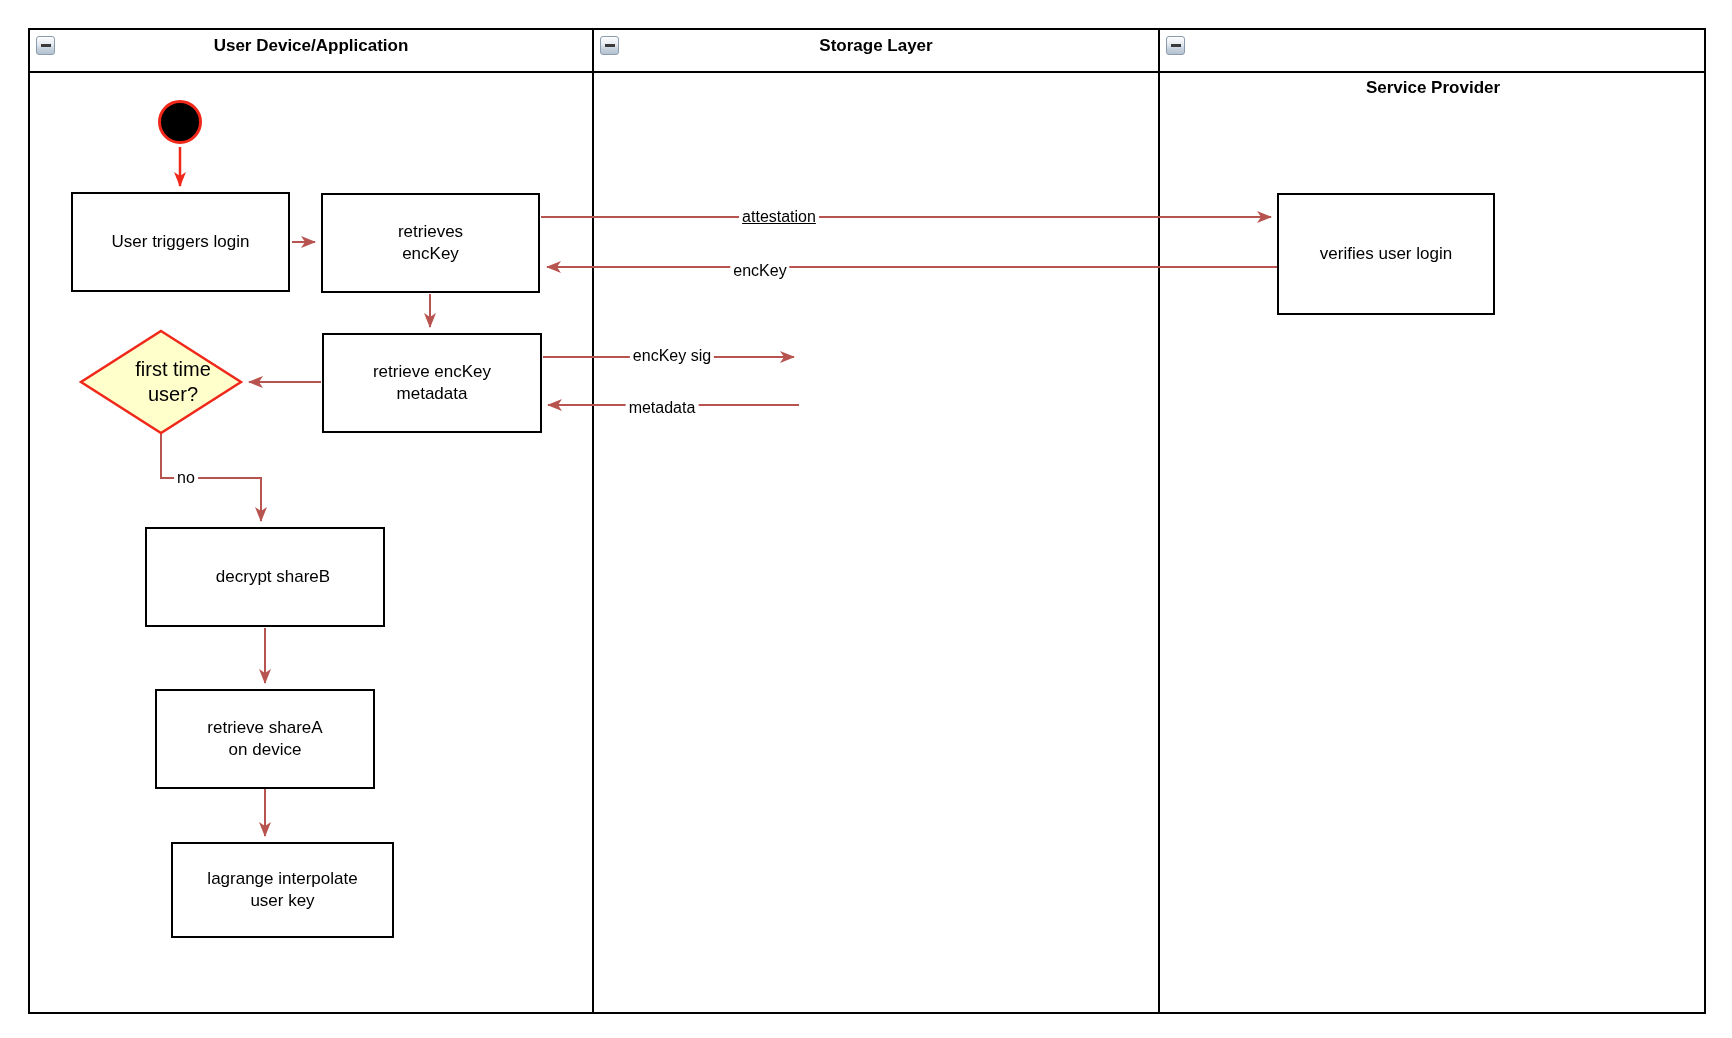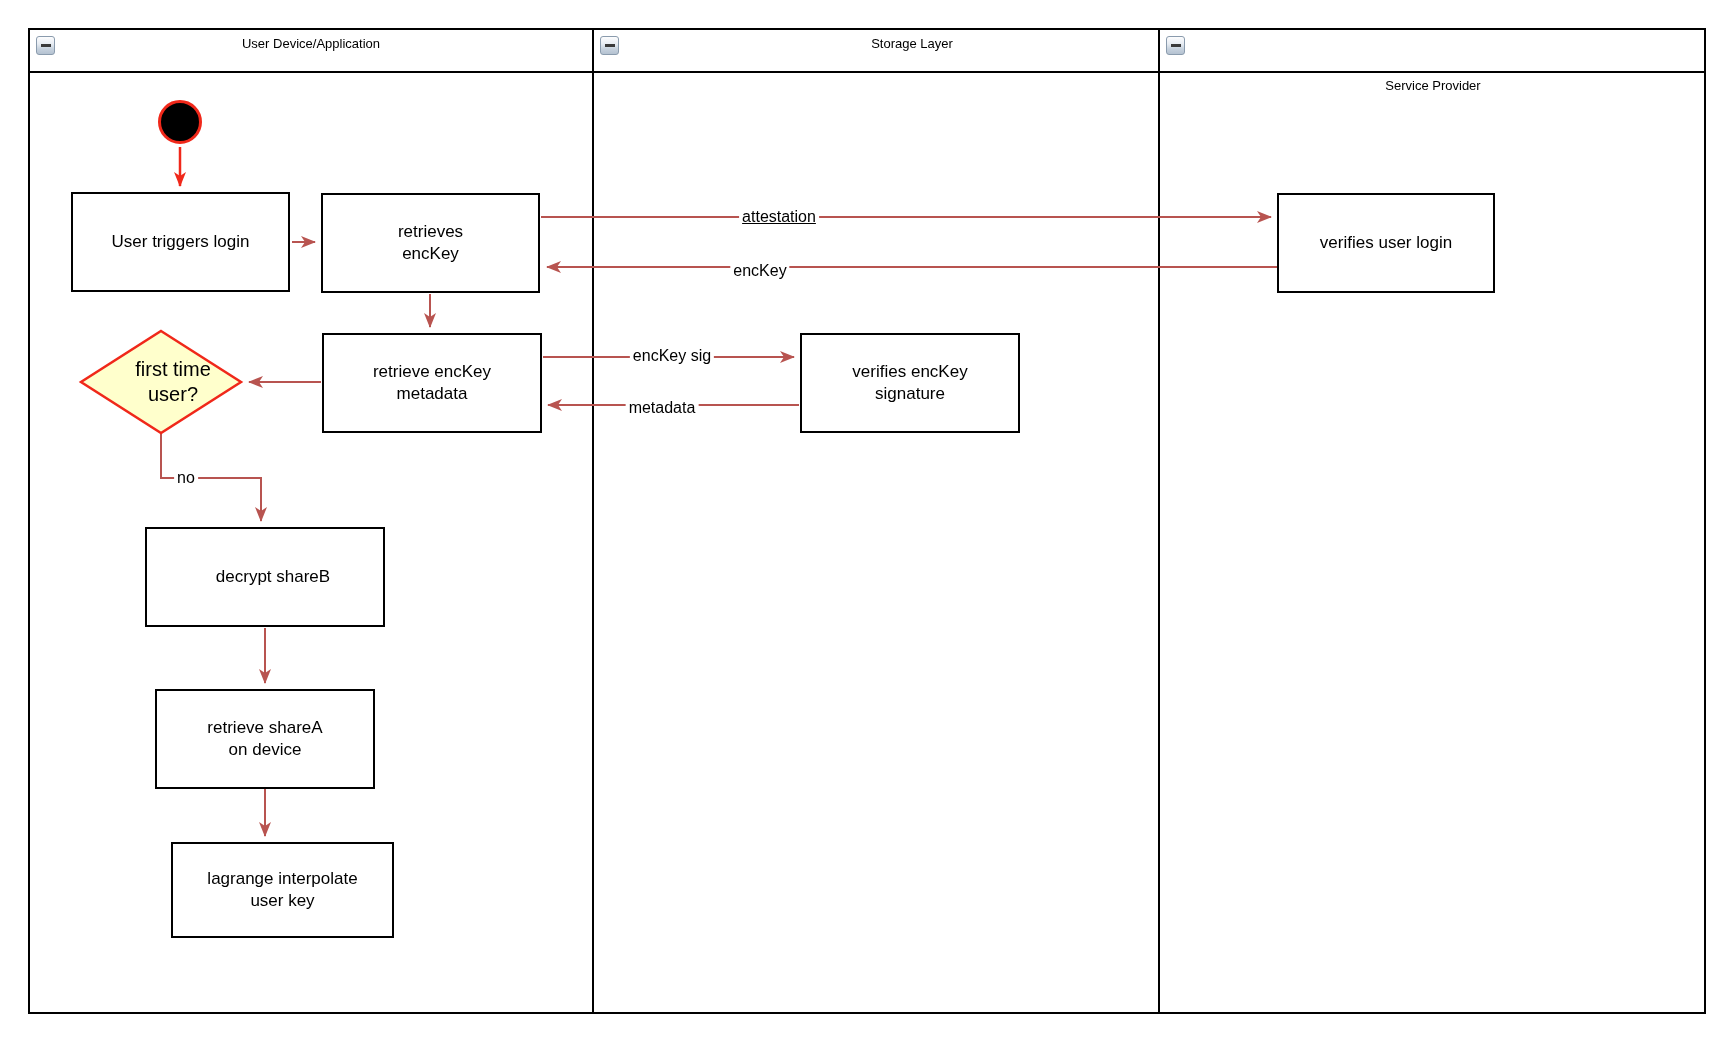--- a/index.html
+++ b/index.html
@@ -5,21 +5,21 @@
   html,body{margin:0;padding:0;background:#ffffff;}
   body{width:1732px;height:1038px;position:relative;overflow:hidden;
        font-family:"Liberation Sans",sans-serif;color:#000;}
   .canvas{position:absolute;left:0;top:0;width:1732px;height:1038px;background:#fff;}
 
   
   .pool{position:absolute;left:28px;top:28px;width:1678px;height:986px;
         border:2px solid #000;box-sizing:border-box;background:#fff;}
   .lane-sep{position:absolute;top:28px;height:986px;width:2px;background:#000;}
   .header-line{position:absolute;left:28px;top:71px;width:1678px;height:2px;background:#000;}
-  .lane-title{position:absolute;top:36px;font-weight:normal;font-size:13px;text-align:center;}
+  .lane-title{position:absolute;top:36px;font-weight:bold;font-size:17px;text-align:center;}
 
   .collapse-btn{position:absolute;width:19px;height:19px;box-sizing:border-box;
         border:1px solid #8a9bad;border-radius:3px;
         background:linear-gradient(180deg,#fdfdfe 0%,#e8edf3 40%,#c6d1dd 70%,#b4c2d1 100%);
         display:flex;align-items:center;justify-content:center;cursor:pointer;}
   .collapse-btn .minus{width:10px;height:3px;background:#3a3a3a;}
 
   
   .node{position:absolute;box-sizing:border-box;border:2px solid #000;background:#fff;
         display:flex;align-items:center;justify-content:center;text-align:center;
@@ -47,21 +47,21 @@
 <body>
 
 <div class="canvas">
 
   <div class="pool"></div>
   <div class="lane-sep" style="left:592px;"></div>
   <div class="lane-sep" style="left:1158px;"></div>
   <div class="header-line"></div>
 
   <div class="lane-title" style="left:30px;width:562px;">User Device/Application</div>
-  <div class="lane-title" style="left:594px;width:564px;padding-left:36px;">Storage Layer</div>
+  <div class="lane-title" style="left:594px;width:564px;">Storage Layer</div>
   <div class="lane-title" style="left:1160px;width:546px;margin-top:42px;">Service Provider</div>
 
   <div class="collapse-btn" style="left:36px;top:36px;">
       <div class="minus"></div>
     </div>
   <div class="collapse-btn" style="left:600px;top:36px;">
       <div class="minus"></div>
     </div>
   <div class="collapse-btn" style="left:1166px;top:36px;">
       <div class="minus"></div>
@@ -111,24 +111,22 @@
 metadata</div>
 
   <div class="node" style="left:145px;top:527px;width:240px;height:100px;padding-left:16px;">decrypt shareB</div>
 
   <div class="node" style="left:155px;top:689px;width:220px;height:100px;">retrieve shareA
 on device</div>
 
   <div class="node" style="left:155px;top:842px;width:223px;height:96px;margin-left:16px;">lagrange interpolate
 user key</div>
 
-  <div class="node" style="left:800px;top:333px;width:220px;height:100px;">verifies encKey
-signature</div>
 
-  <div class="node" style="left:1277px;top:193px;width:218px;height:100px;">verifies user login</div>
+  <div class="node" style="left:1277px;top:193px;width:218px;height:122px;">verifies user login</div>
 
   <div class="diamond-wrap">
     <svg width="166" height="108">
       <polygon points="83,3 163,54 83,105 3,54" fill="#FFFFCC" stroke="#F0281A" stroke-width="2.5"></polygon>
     </svg>
     <div class="diamond-label">first time
 user?</div>
   </div>
 
   <div class="edge-label" style="left:779px;top:217px;text-decoration:underline;">attestation</div>

